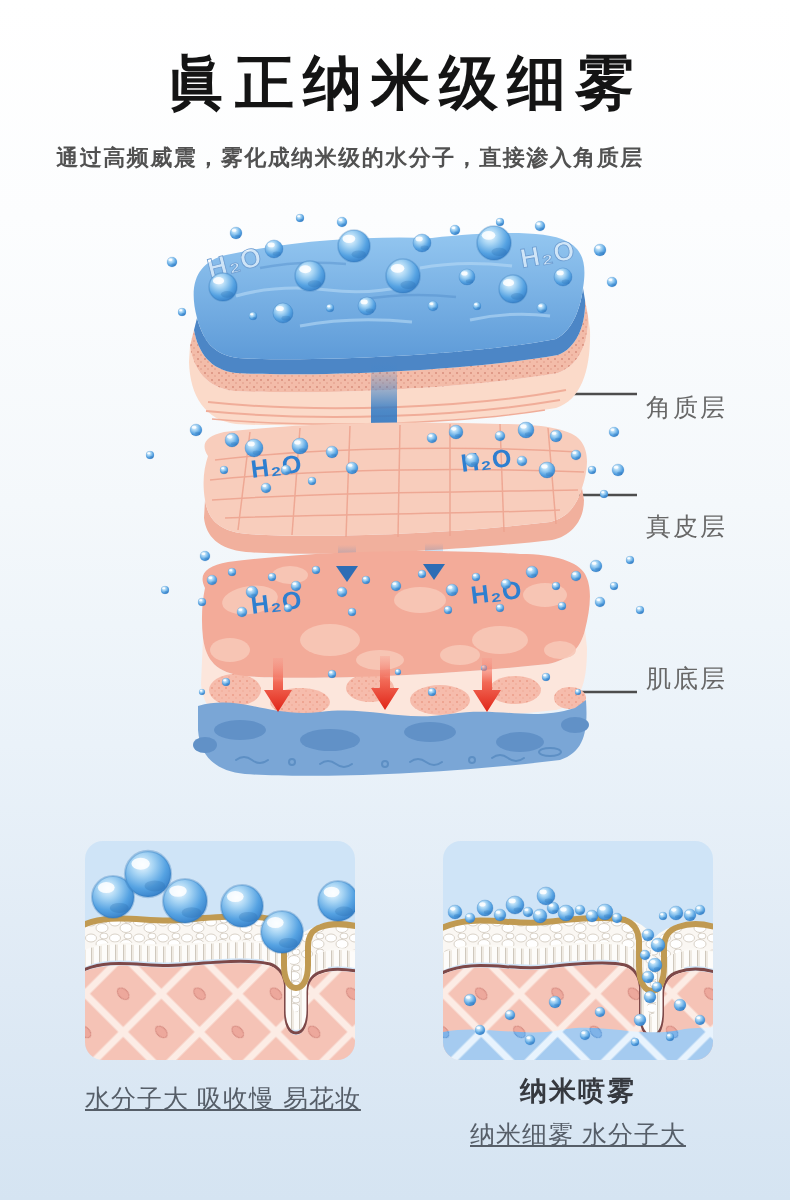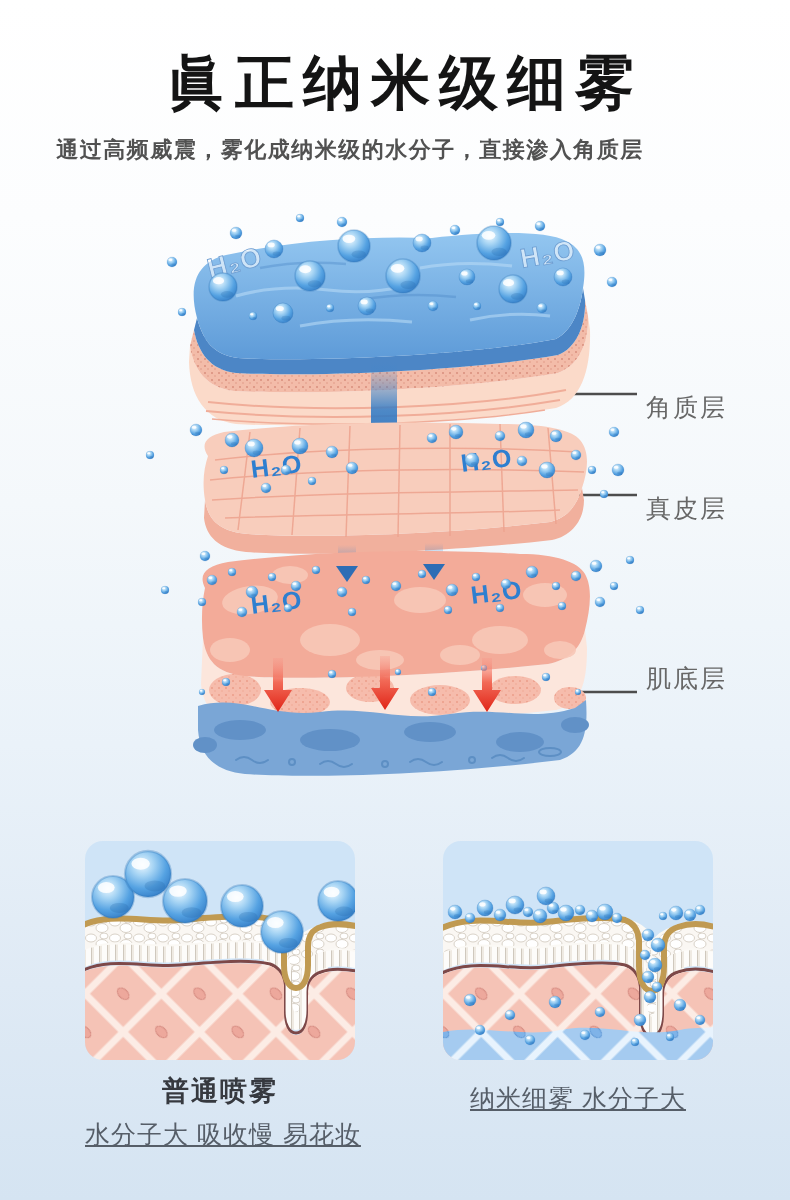--- a/index.html
+++ b/index.html
@@ -6,21 +6,21 @@
   body{font-family:"Liberation Sans","DejaVu Sans",sans-serif;}
   .page{
     position:relative;width:790px;height:1200px;overflow:hidden;
     background:linear-gradient(180deg,#ffffff 0%,#fcfdfe 18%,#f4f8fb 42%,#eaf2f9 62%,#dfeaf5 82%,#d5e4f2 100%);
   }
   .title{
     position:absolute;top:44px;left:0;width:790px;margin:0;
     text-align:center;font-size:59px;font-weight:800;color:#141414;letter-spacing:9px;padding-left:10px;
   }
   .subtitle{
-    position:absolute;top:135px;left:0;width:700px;margin:0;
+    position:absolute;top:143px;left:0;width:700px;margin:0;
     text-align:center;font-size:22px;font-weight:600;color:#515151;letter-spacing:1.5px;
   }
   .hero-svg{position:absolute;left:0;top:0;}
   .layer-label{
     position:absolute;left:646px;font-size:25px;color:#676767;letter-spacing:2px;white-space:nowrap;margin-top:10px;
   }
   .panels-svg{position:absolute;left:0;top:841px;}
   .caption{position:absolute;width:270px;text-align:center;}
   .cap-title{font-size:27px;font-weight:700;color:#36393f;letter-spacing:2px;}
   .cap-desc{margin-top:9px;font-size:25px;color:#565e68;letter-spacing:1px;white-space:nowrap;text-decoration:underline;}
@@ -287,21 +287,21 @@
         <use xlink:href="#drop" href="#drop" transform="translate(484,668) scale(.3)"></use>
       </g>
 
       <use xlink:href="#redArrowP" href="#redArrowP" transform="translate(278,658)" fill="url(#redG)"></use>
       <use xlink:href="#redArrowP" href="#redArrowP" transform="translate(385,656)" fill="url(#redG)"></use>
       <use xlink:href="#redArrowP" href="#redArrowP" transform="translate(487,658)" fill="url(#redG)"></use>
     </g>
   </svg>
 
   <div class="layer-label" style="top:381px">角质层</div>
-  <div class="layer-label" style="top:482px">真皮层</div>
+  <div class="layer-label" style="top:500px">真皮层</div>
   <div class="layer-label" style="top:652px">肌底层</div>
 
   <svg class="panels-svg" width="790" height="219" viewBox="0 0 790 219" xmlns="http://www.w3.org/2000/svg" xmlns:xlink="http://www.w3.org/1999/xlink">
     <defs>
       <clipPath id="clipPanel">
           <rect x="0" y="0" width="270" height="219" rx="18"></rect>
         </clipPath>
       <pattern id="cobble" width="24" height="16" patternUnits="userSpaceOnUse">
         <rect width="24" height="16" fill="#faf7f3"></rect>
         <ellipse cx="6" cy="5" rx="5.5" ry="4" fill="#ffffff" stroke="#d9d2c8"></ellipse>
@@ -393,20 +393,20 @@
         <use xlink:href="#drop" href="#drop" transform="translate(37,189) scale(.5)"></use>
         <use xlink:href="#drop" href="#drop" transform="translate(87,199) scale(.5)"></use>
         <use xlink:href="#drop" href="#drop" transform="translate(142,194) scale(.5)"></use>
         <use xlink:href="#drop" href="#drop" transform="translate(192,201) scale(.4)"></use>
         <use xlink:href="#drop" href="#drop" transform="translate(227,196) scale(.4)"></use>
       </g>
     </g>
   </svg>
 
   <div class="caption" style="left:85px;top:1073px">
-    <div class="cap-title">普通喷雾</div>
     <div class="cap-desc">水分子大 吸收慢 易花妆</div>
   </div>
   <div class="caption" style="left:443px;top:1073px">
+    <div class="cap-title">纳米喷雾</div>
     <div class="cap-desc">纳米细雾 水分子大</div>
   </div>
 
 </div>
 
 </body></html>

